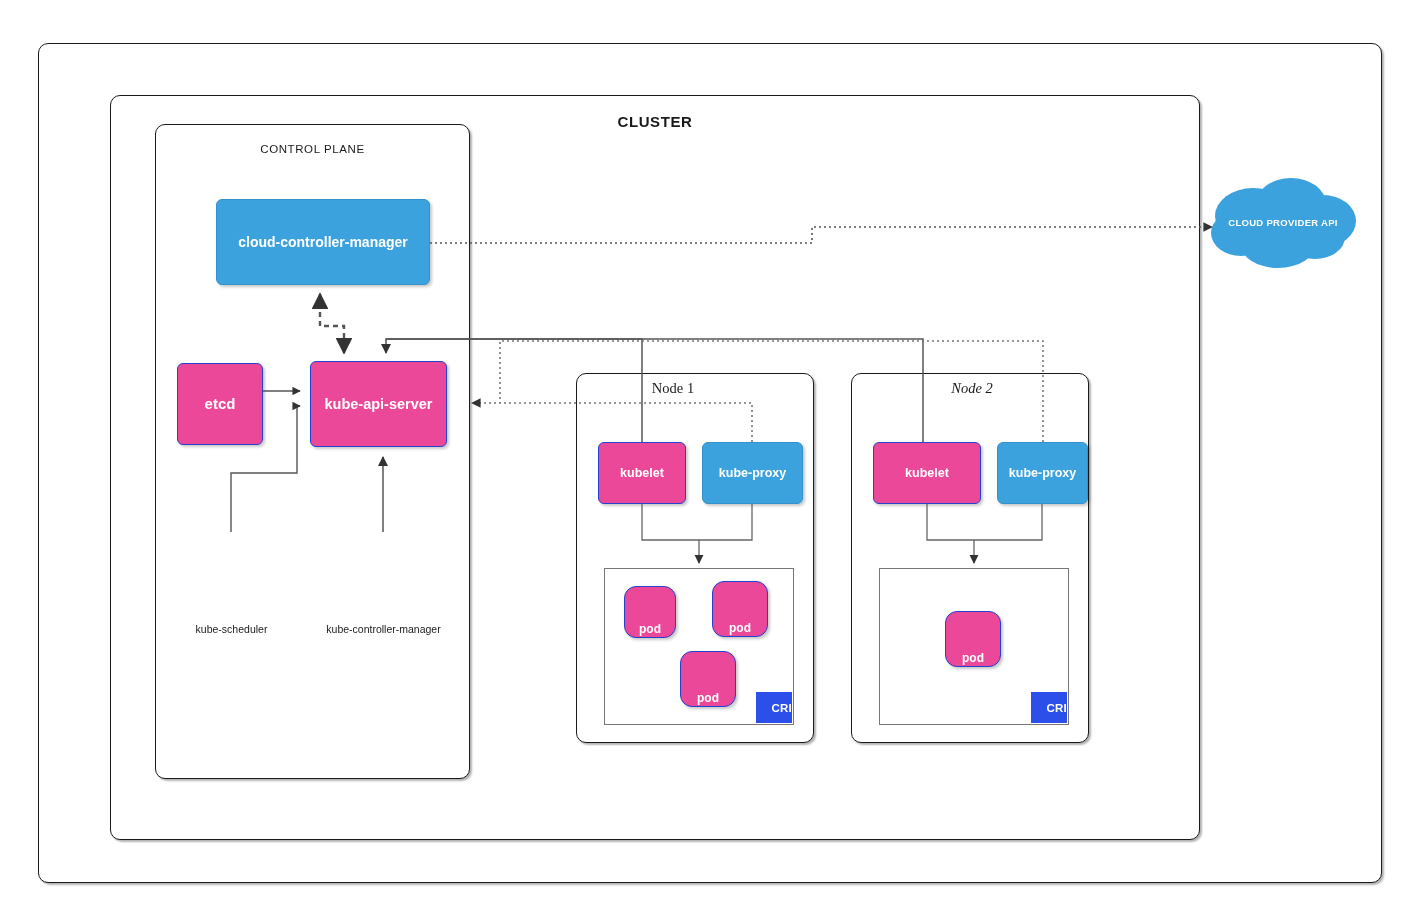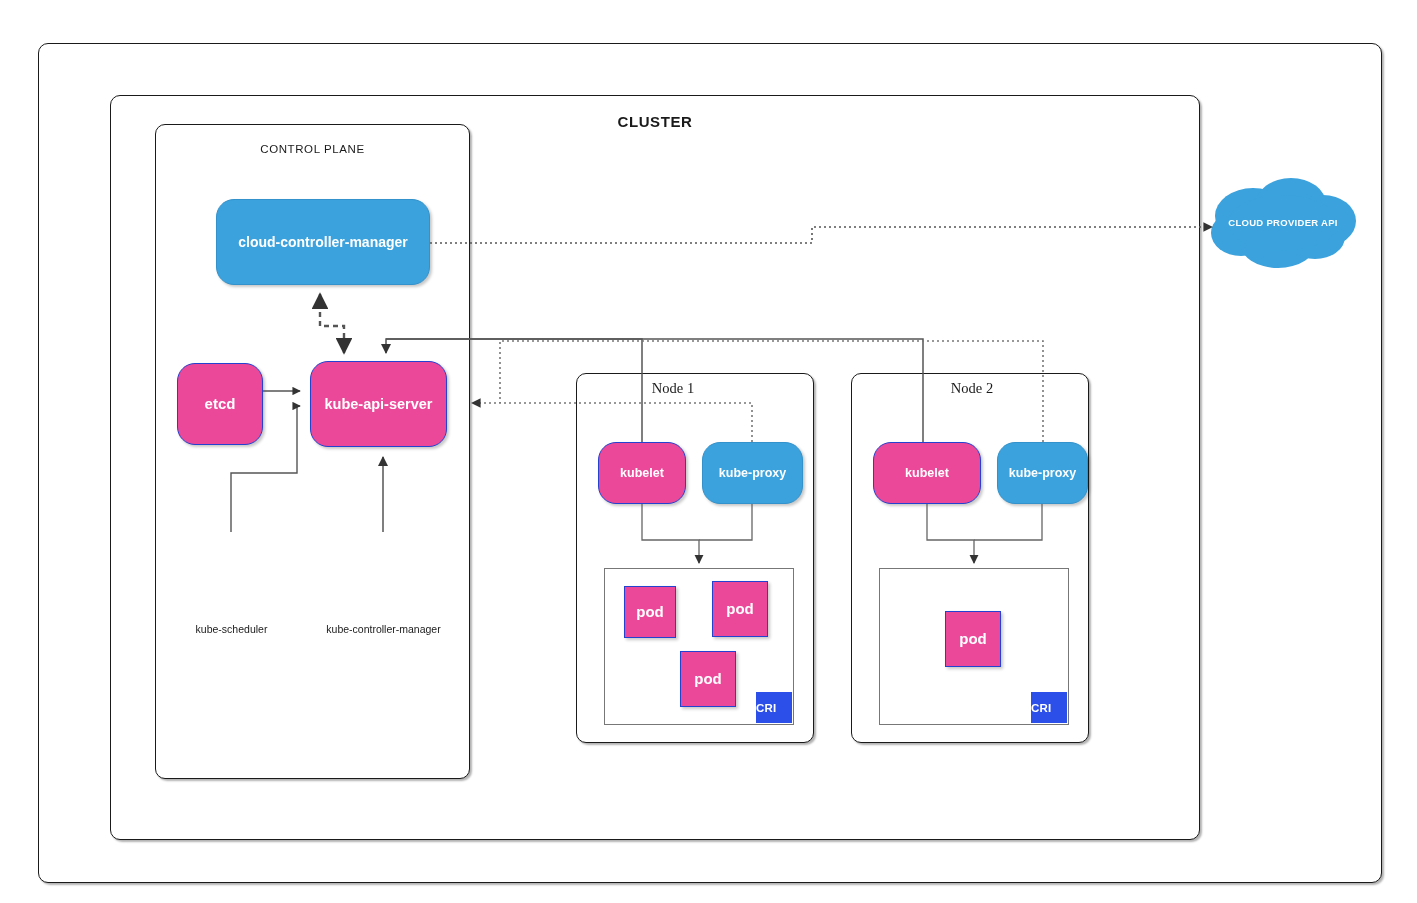--- a/index.html
+++ b/index.html
@@ -66,57 +66,58 @@
     font-family: "Liberation Serif", serif;
     color: #1a1a1a;
   }
   
   .box {
     position: absolute;
     display: flex;
     align-items: center;
     justify-content: center;
     text-align: center;
-    border-radius: 18px;
+    border-radius: 6px;
     box-sizing: border-box;
     color: #ffffff;
     font-weight: bold;
     box-shadow: 2px 2px 3px rgba(0,0,0,0.22);
     line-height: 1.15;
   }
   .box.dark {
     background: #ec4899;
     border: 1.2px solid #2342cf;
   }
   .box.light {
     background: #3BA2DD;
     border: 1.2px solid #3392cb;
   }
   .box.pod {
-    border-radius: 0;
-    font-size: 15px;
-    font-weight: bold;
+    border-radius: 12px;
+    font-size: 12px;
+    font-weight: bold;
+    align-items: flex-end;
   }
   .caption {
     position: absolute;
     font-size: 10.5px;
     color: #1a1a1a;
     text-align: center;
     white-space: nowrap;
   }
   
   .cri-badge {
     position: absolute;
     background: #2B4FE8;
     color: #ffffff;
     font-size: 11.5px;
     font-weight: bold;
     display: flex;
     align-items: center;
-    justify-content: flex-start;
+    justify-content: flex-end;
     box-sizing: border-box;
     letter-spacing: 0.2px;
   }
   
   #cloud-provider {
     position: absolute;
     left: 1203px;
     top: 160px;
     width: 160px;
     height: 110px;
@@ -186,21 +187,21 @@
   </div>
   <div class="box dark pod" style="left:680px; top:640px; width:56px; height:56px;">
     <span>pod</span>
   </div>
 
   <div class="cri-badge" style="left:756px; top:681px; width:36px; height:31px;">
     <span>CRI</span>
   </div>
 
   <div class="frame thin" id="node2-frame" style="left:851px; top:362px; width:238px; height:370px;"></div>
-  <div class="frame-title node-title" style="left:851px; top:369px; width:242px;">Node 2</div>
+  <div class="frame-title node-title" style="left:851px; top:369px; width:242px;font-style:italic;">Node 2</div>
 
   <div class="box dark" style="left:873px; top:431px; width:108px; height:62px; font-size:12.5px;">
     <span>kubelet</span>
   </div>
 
   <div class="box light" style="left:997px; top:431px; width:91px; height:62px; font-size:12.5px;">
     <span>kube-proxy</span>
   </div>
 
   <div class="frame square" style="left:879px; top:557px; width:190px; height:157px;"></div>

